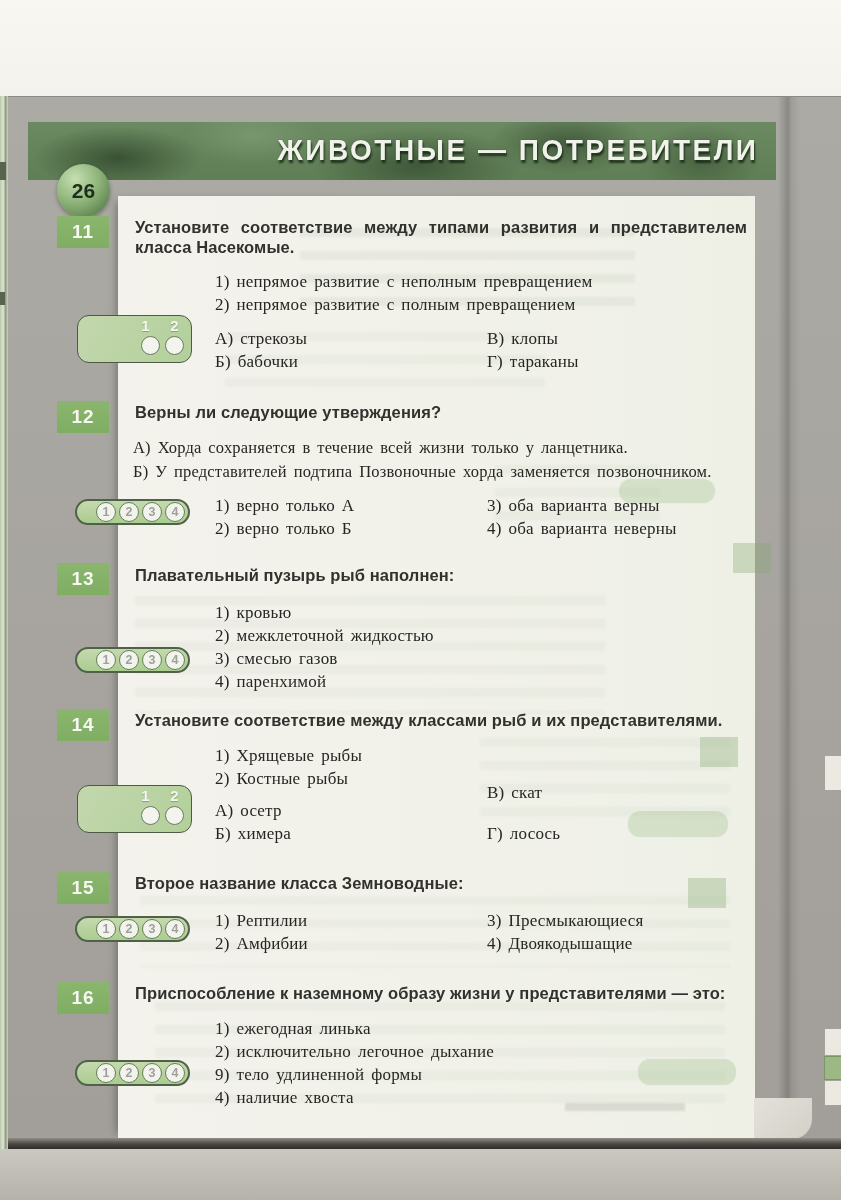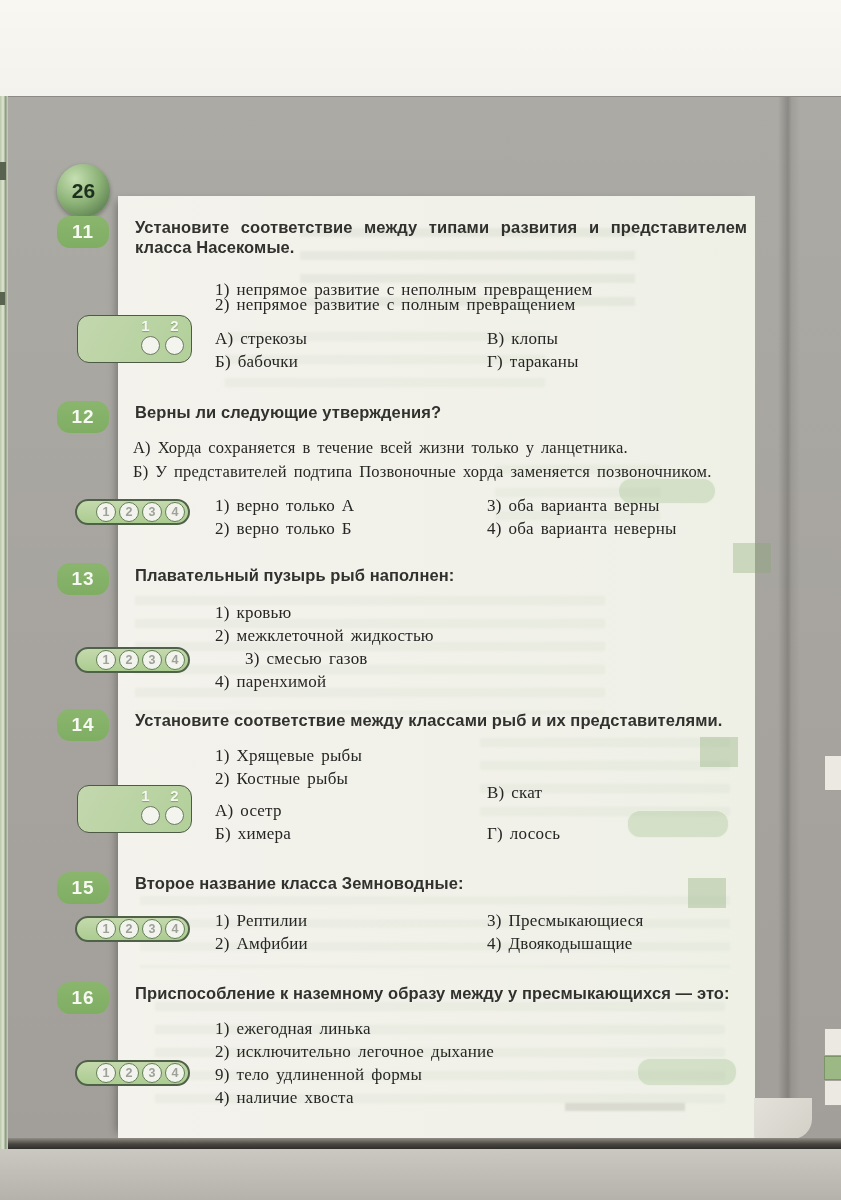--- a/index.html
+++ b/index.html
@@ -44,21 +44,21 @@
     display:flex;align-items:center;justify-content:center;margin-top:42px;}
   .page-ball span{font-size:21px;font-weight:bold;color:#1d301d;}
   
   .content{position:absolute;left:118px;top:196px;width:637px;height:942px;
     background:linear-gradient(90deg,#f3f2ec,#f1f1e9 60%,#eef0e6);
     box-shadow:-6px 0 9px -5px rgba(0,0,0,.35);}
   
   .badge{position:absolute;left:57px;width:52px;height:32px;
     background:linear-gradient(180deg,#8ab56d,var(--accent-green,#7fae63));
     color:#f6f8f1;font-size:19px;font-weight:bold;
-    display:flex;align-items:center;justify-content:center;letter-spacing:1px;border-radius:13px;}
+    display:flex;align-items:center;justify-content:center;letter-spacing:1px;}
   .prompt{position:absolute;left:135px;width:612px;
     font-size:16.5px;font-weight:bold;line-height:20px;color:#31312e;
     text-align:justify;letter-spacing:.1px;}
   .txt{position:absolute;font-family:"Liberation Serif",serif;font-size:17px;
     color:#262624;white-space:nowrap;word-spacing:2.5px;letter-spacing:.2px;}
   
   .pill{position:absolute;left:75px;width:115px;height:26px;border-radius:14px;
     border:2px solid #50614a;background:linear-gradient(180deg,#c5d9ad,var(--pill-green,#abcc90));
     display:flex;align-items:center;justify-content:flex-end;gap:3px;padding-right:3px;box-sizing:border-box;}
   .pcirc{width:20px;height:20px;border-radius:50%;background:#f3f3ed;border:1.5px solid #627f55;
@@ -85,20 +85,23 @@
 
 <div class="stage">
 
   <div class="desk-top"></div>
   <div class="book"></div>
   <div class="left-strip"></div>
   <div class="left-mark" style="left:0;top:162px;width:6px;height:18px;"></div>
   <div class="left-mark" style="left:0;top:292px;width:5px;height:13px;"></div>
   <div class="crease"></div>
 
+  <div class="band">
+    <div class="band-title">ЖИВОТНЫЕ — ПОТРЕБИТЕЛИ</div>
+  </div>
   <div class="page-ball">
     <span>26</span>
   </div>
 
   <div class="content"></div>
 
   <div class="ghost" style="left:300px;top:228px;width:335px;height:84px;"></div>
   <div class="ghost" style="left:225px;top:332px;width:320px;height:56px;opacity:.3;"></div>
   <div class="ghost" style="left:495px;top:465px;width:165px;height:56px;opacity:.3;"></div>
   <div class="gpill" style="left:618px;top:478px;width:96px;height:24px;"></div>
@@ -109,21 +112,21 @@
   <div class="gbadge" style="left:700px;top:737px;width:38px;height:30px;"></div>
   <div class="ghost" style="left:140px;top:896px;width:590px;height:72px;opacity:.28;"></div>
   <div class="gbadge" style="left:688px;top:878px;width:38px;height:30px;"></div>
   <div class="ghost" style="left:155px;top:1002px;width:570px;height:108px;opacity:.3;"></div>
   <div class="gpill" style="left:637px;top:1058px;width:98px;height:26px;"></div>
   <div class="gfoot" style="left:565px;top:1103px;width:120px;"></div>
 
   <section>
     <div class="badge" style="top:216px;">11</div>
     <div class="prompt" style="top:217px;">Установите соответствие между типами развития и представителем класса Насекомые.</div>
-    <div class="txt" style="left:215px;top:280px;">1) непрямое развитие с неполным превращением</div>
+    <div class="txt" style="left:215px;top:272px;">1) непрямое развитие с неполным превращением</div>
     <div class="txt" style="left:215px;top:295px;">2) непрямое развитие с полным превращением</div>
     <div class="mbox" style="top:315px;">
       <div class="mnums">
         <span>1</span>
         <span>2</span>
       </div>
       <div class="mcircs">
           <i></i>
           <i></i>
         </div>
@@ -149,21 +152,21 @@
     <div class="txt" style="left:215px;top:519px;">2) верно только Б</div>
     <div class="txt" style="left:487px;top:496px;">3) оба варианта верны</div>
     <div class="txt" style="left:487px;top:519px;">4) оба варианта неверны</div>
   </section>
 
   <section>
     <div class="badge" style="top:563px;">13</div>
     <div class="prompt" style="top:565px;">Плавательный пузырь рыб наполнен:</div>
     <div class="txt" style="left:215px;top:603px;">1) кровью</div>
     <div class="txt" style="left:215px;top:626px;">2) межклеточной жидкостью</div>
-    <div class="txt" style="left:215px;top:649px;margin-left:30px;">3) смесью газов</div>
+    <div class="txt" style="left:215px;top:649px;">3) смесью газов</div>
     <div class="txt" style="left:215px;top:672px;">4) паренхимой</div>
     <div class="pill" style="top:647px;">
       <span class="pcirc">1</span>
       <span class="pcirc">2</span>
       <span class="pcirc">3</span>
       <span class="pcirc">4</span>
     </div>
   </section>
 
   <section>
@@ -197,21 +200,21 @@
       <span class="pcirc">4</span>
     </div>
     <div class="txt" style="left:215px;top:911px;">1) Рептилии</div>
     <div class="txt" style="left:215px;top:934px;">2) Амфибии</div>
     <div class="txt" style="left:487px;top:911px;">3) Пресмыкающиеся</div>
     <div class="txt" style="left:487px;top:934px;">4) Двоякодышащие</div>
   </section>
 
   <section>
     <div class="badge" style="top:982px;">16</div>
-    <div class="prompt" style="top:983px;">Приспособление к наземному образу между у пресмыкающихся — это:</div>
+    <div class="prompt" style="top:983px;">Приспособление к наземному образу жизни у представителями — это:</div>
     <div class="txt" style="left:215px;top:1019px;">1) ежегодная линька</div>
     <div class="txt" style="left:215px;top:1042px;">2) исключительно легочное дыхание</div>
     <div class="txt" style="left:215px;top:1065px;">9) тело удлиненной формы</div>
     <div class="txt" style="left:215px;top:1088px;">4) наличие хвоста</div>
     <div class="pill" style="top:1060px;">
       <span class="pcirc">1</span>
       <span class="pcirc">2</span>
       <span class="pcirc">3</span>
       <span class="pcirc">4</span>
     </div>

